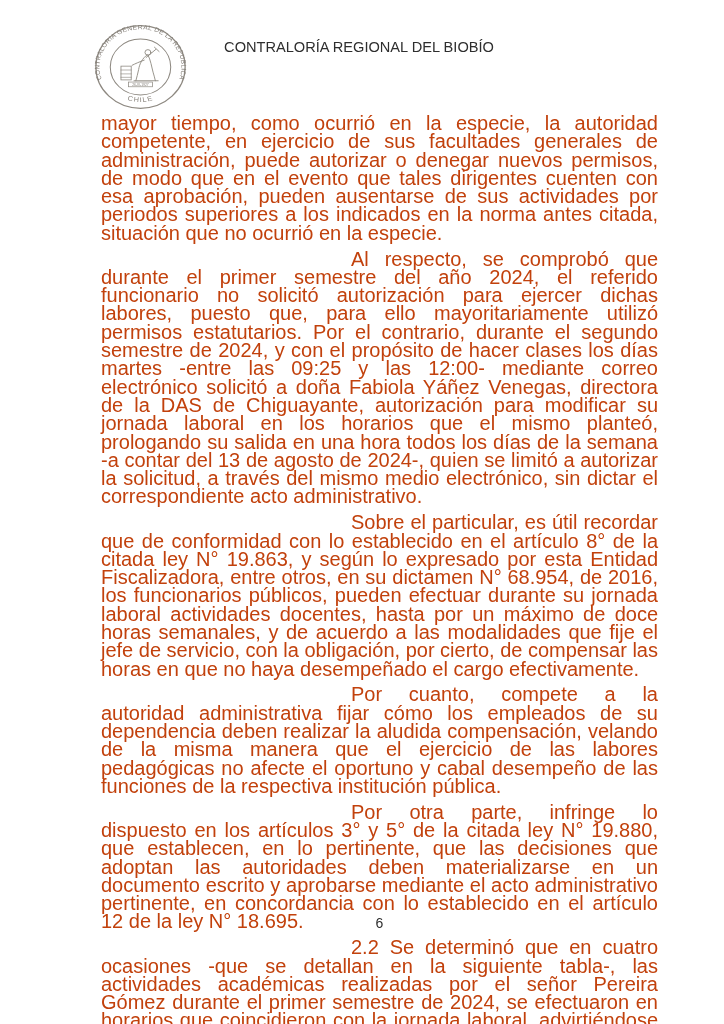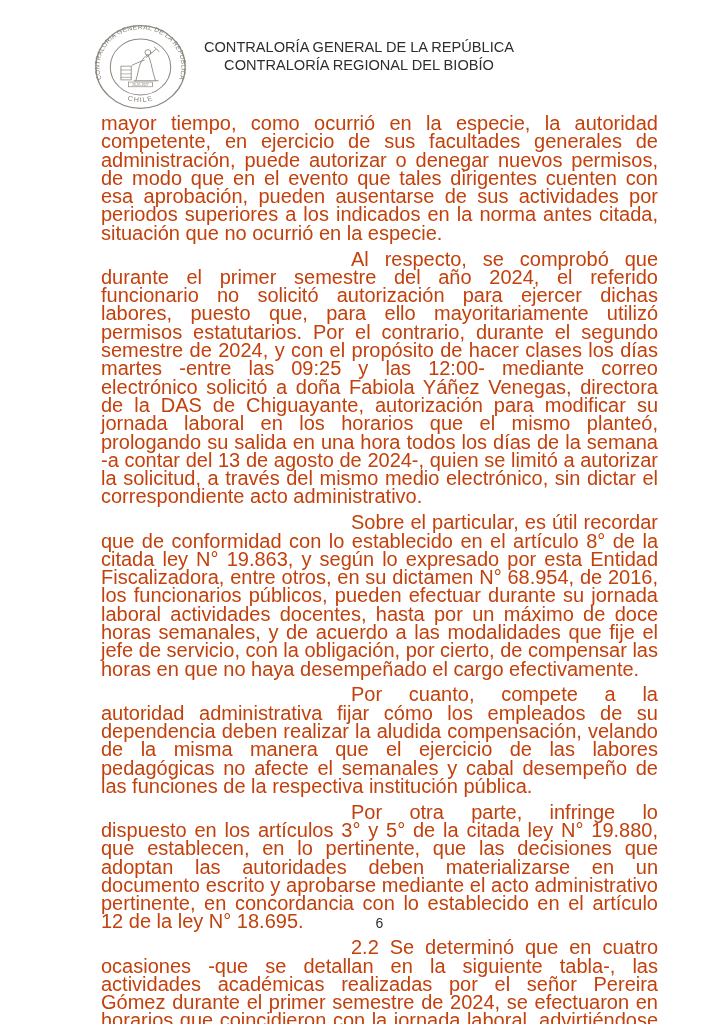--- a/index.html
+++ b/index.html
@@ -90,29 +90,28 @@
         <path d="M 54 42 C 49 44 44.5 46 41 48"></path>
         <rect x="29" y="49" width="11" height="16" stroke-width="0.9"></rect>
         <path d="M 29 53.5 H 40 M 29 58 H 40 M 29 62 H 40" stroke-width="0.7"></path>
         <path d="M 43 66 L 69 66"></path>
       </g>
       <rect x="37" y="67.5" width="26" height="5.5" fill="#ffffff" stroke="#8d8880" stroke-width="0.8"></rect>
       <text x="50" y="71.9" font-size="3.7" text-anchor="middle" fill="#847f78">26-III-1927</text>
     </svg>
 
     <div class="header-lines">
-      <div>CONTRALORÍA GENERAL DE LA REPÚBLICA</div>
       <div>CONTRALORÍA REGIONAL DEL BIOBÍO</div>
     </div>
   </div>
 
   <div class="doc-body">
     <p class="plain">mayor tiempo, como ocurrió en la especie, la autoridad competente, en ejercicio de sus facultades generales de administración, puede autorizar o denegar nuevos permisos, de modo que en el evento que tales dirigentes cuenten con esa aprobación, pueden ausentarse de sus actividades por periodos superiores a los indicados en la norma antes citada, situación que no ocurrió en la especie.</p>
     <p class="indent">Al respecto, se comprobó que durante el primer semestre del año 2024, el referido funcionario no solicitó autorización para ejercer dichas labores, puesto que, para ello mayoritariamente utilizó permisos estatutarios. Por el contrario, durante el segundo semestre de 2024, y con el propósito de hacer clases los días martes -entre las 09:25 y las 12:00- mediante correo electrónico solicitó a doña Fabiola Yáñez Venegas, directora de la DAS de Chiguayante, autorización para modificar su jornada laboral en los horarios que el mismo planteó, prologando su salida en una hora todos los días de la semana -a contar del 13 de agosto de 2024-, quien se limitó a autorizar la solicitud, a través del mismo medio electrónico, sin dictar el correspondiente acto administrativo.</p>
     <p class="indent">Sobre el particular, es útil recordar que de conformidad con lo establecido en el artículo 8° de la citada ley N° 19.863, y según lo expresado por esta Entidad Fiscalizadora, entre otros, en su dictamen N° 68.954, de 2016, los funcionarios públicos, pueden efectuar durante su jornada laboral actividades docentes, hasta por un máximo de doce horas semanales, y de acuerdo a las modalidades que fije el jefe de servicio, con la obligación, por cierto, de compensar las horas en que no haya desempeñado el cargo efectivamente.</p>
-    <p class="indent">Por cuanto, compete a la autoridad administrativa fijar cómo los empleados de su dependencia deben realizar la aludida compensación, velando de la misma manera que el ejercicio de las labores pedagógicas no afecte el semanales y cabal desempeño de las funciones de la respectiva institución pública.</p>
+    <p class="indent">Por cuanto, compete a la autoridad administrativa fijar cómo los empleados de su dependencia deben realizar la aludida compensación, velando de la misma manera que el ejercicio de las labores pedagógicas no afecte el oportuno y cabal desempeño de las funciones de la respectiva institución pública.</p>
     <p class="indent">Por otra parte, infringe lo dispuesto en los artículos 3° y 5° de la citada ley N° 19.880, que establecen, en lo pertinente, que las decisiones que adoptan las autoridades deben materializarse en un documento escrito y aprobarse mediante el acto administrativo pertinente, en concordancia con lo establecido en el artículo 12 de la ley N° 18.695.</p>
     <p class="indent">2.2 Se determinó que en cuatro ocasiones -que se detallan en la siguiente tabla-, las actividades académicas realizadas por el señor Pereira Gómez durante el primer semestre de 2024, se efectuaron en horarios que coincidieron con la jornada laboral, advirtiéndose la utilización de un permiso</p>
   </div>
 
   <div class="footer-pagenum">6</div>
 
 </div>
 
 </body></html>

